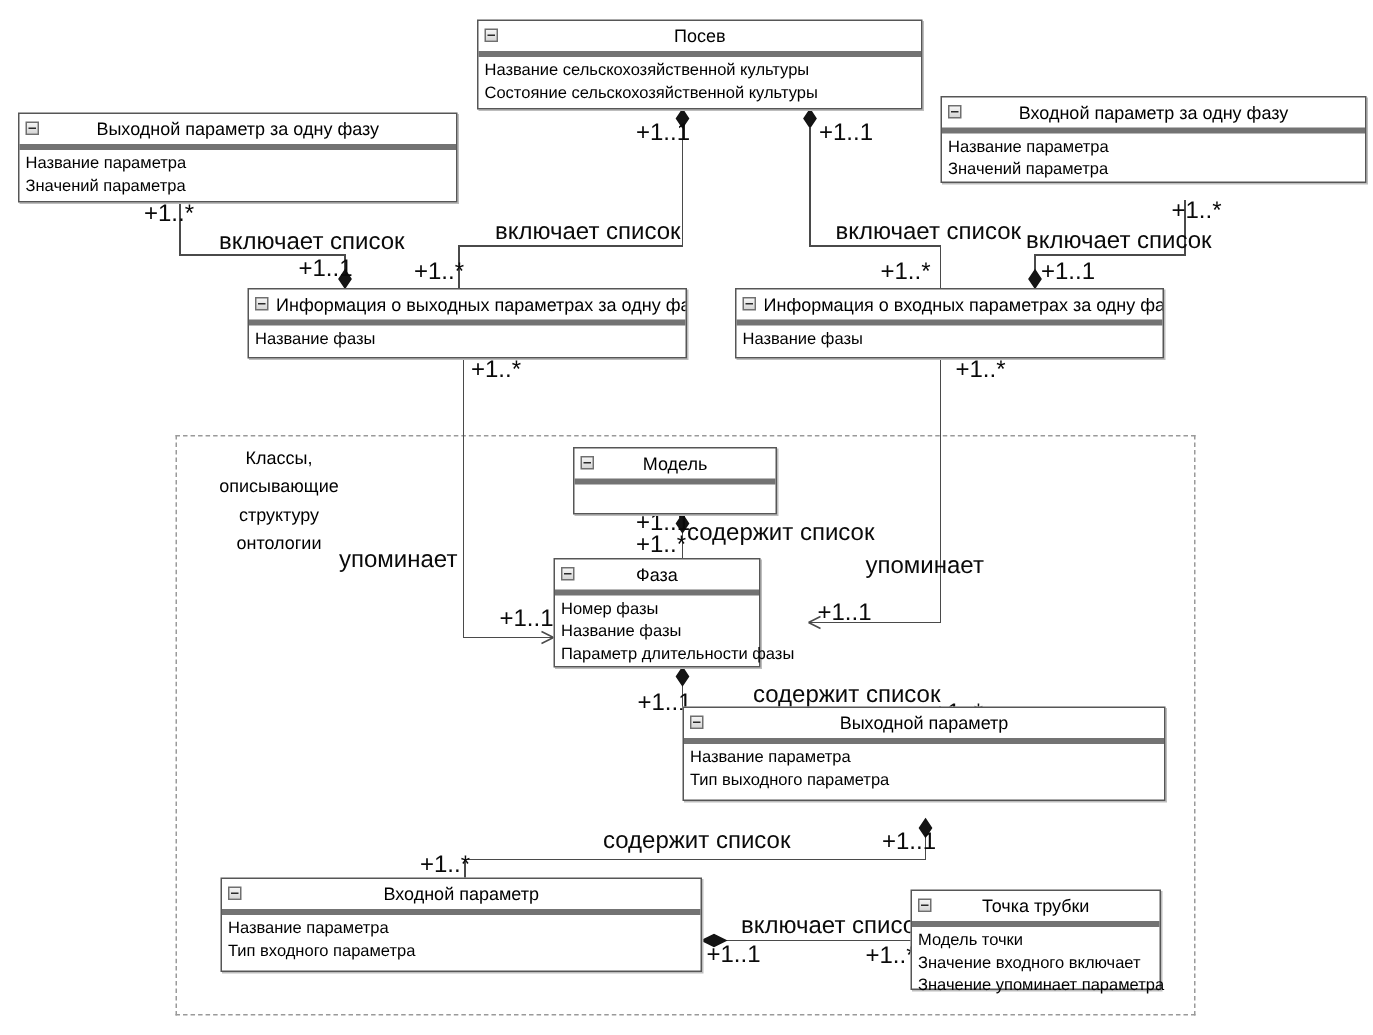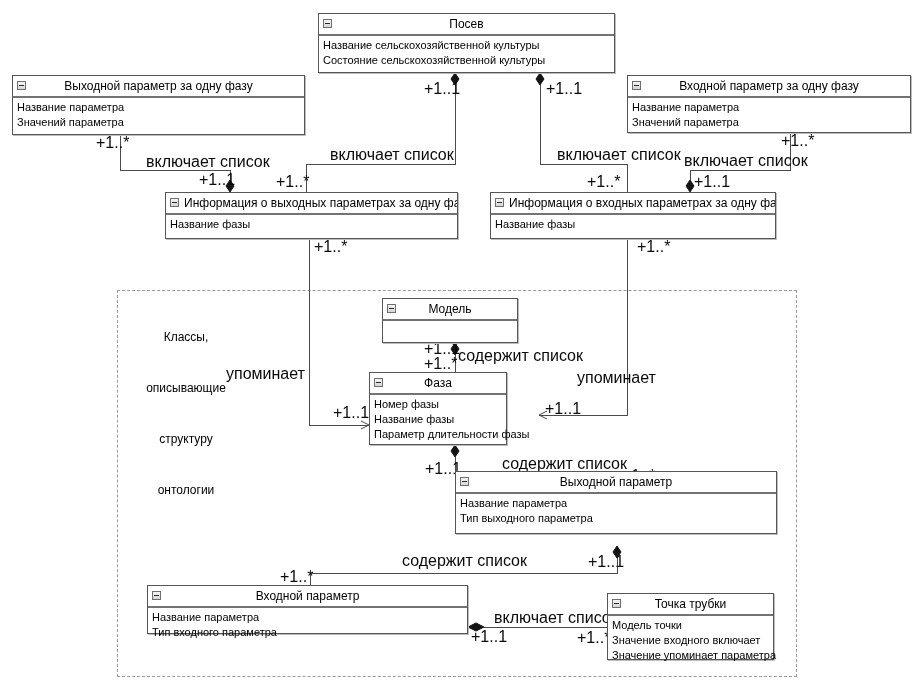--- a/index.html
+++ b/index.html
@@ -5,41 +5,41 @@
   html,body{margin:0;padding:0;background:#ffffff;}
   #canvas{
     position:relative;width:915px;height:690px;background:#ffffff;
     font-family:"Liberation Sans", sans-serif;color:#000;overflow:hidden;
   }
   .uml-class{
     position:absolute;background:#fff;border:1px solid #565656;
     box-shadow:1px 1px 0 #bdbdbd;box-sizing:border-box;
   }
   .uml-title{
-    position:relative;height:20px;line-height:20px;border-bottom:2px solid #737373;
+    position:relative;height:20px;line-height:20px;border-bottom:4px solid #737373;
     text-align:center;font-size:12px;padding:0 18px 0 18px;white-space:nowrap;
     overflow:hidden;
   }
   .expander{
     position:absolute;left:4px;top:5px;width:9px;height:9px;box-sizing:border-box;
     border:1px solid #6f6f6f;background:linear-gradient(#f5f5f5,#d6d6d6);
   }
   .expander::after{
     content:"";position:absolute;left:1px;right:1px;top:3px;height:1px;background:#2b2b2b;
   }
   .uml-attrs{padding:2px 4px;font-size:11px;line-height:15px;text-align:left;}
   .attr{white-space:nowrap;}
   .group-box{
     position:absolute;border:1px dashed #9a9a9a;box-sizing:border-box;background:transparent;
   }
   .group-label{
     position:absolute;left:122px;top:296px;width:128px;text-align:center;
     font-size:12px;line-height:19px;
   }
-  .group-label span{display:block;margin-top:32px;}
+  .group-label span{display:block;}
   .elabel,.emult{
     position:absolute;font-size:16px;line-height:12px;white-space:nowrap;color:#0a0a0a;
     background:transparent;
   }
   svg.edges{position:absolute;left:0;top:0;pointer-events:none;}
   svg.edges path{stroke:#4a4a4a;stroke-width:1;fill:none;shape-rendering:crispEdges;}
   svg.edges path.arrowhead{shape-rendering:auto;}
   svg.edges polygon{fill:#141414;stroke:#141414;}
 </style>
 </head>
@@ -153,21 +153,21 @@
     <div class="uml-title">
       <span class="expander"></span>
       <span>Выходной параметр за одну фазу</span>
     </div>
     <div class="uml-attrs">
       <div class="attr">Название параметра</div>
       <div class="attr">Значений параметра</div>
     </div>
   </div>
 
-  <div class="uml-class" style="left:627px;top:75px;width:284px;height:58px">
+  <div class="uml-class" style="left:627px;top:64px;width:284px;height:58px">
     <div class="uml-title">
       <span class="expander"></span>
       <span>Входной параметр за одну фазу</span>
     </div>
     <div class="uml-attrs">
       <div class="attr">Название параметра</div>
       <div class="attr">Значений параметра</div>
     </div>
   </div>
 
@@ -215,21 +215,21 @@
     <div class="uml-title">
       <span class="expander"></span>
       <span>Выходной параметр</span>
     </div>
     <div class="uml-attrs">
       <div class="attr">Название параметра</div>
       <div class="attr">Тип выходного параметра</div>
     </div>
   </div>
 
-  <div class="uml-class" style="left:147px;top:585px;width:321px;height:49px">
+  <div class="uml-class" style="left:147px;top:585px;width:321px;height:63px">
     <div class="uml-title">
       <span class="expander"></span>
       <span>Входной параметр</span>
     </div>
     <div class="uml-attrs">
       <div class="attr">Название параметра</div>
       <div class="attr">Тип входного параметра</div>
     </div>
   </div>
 

